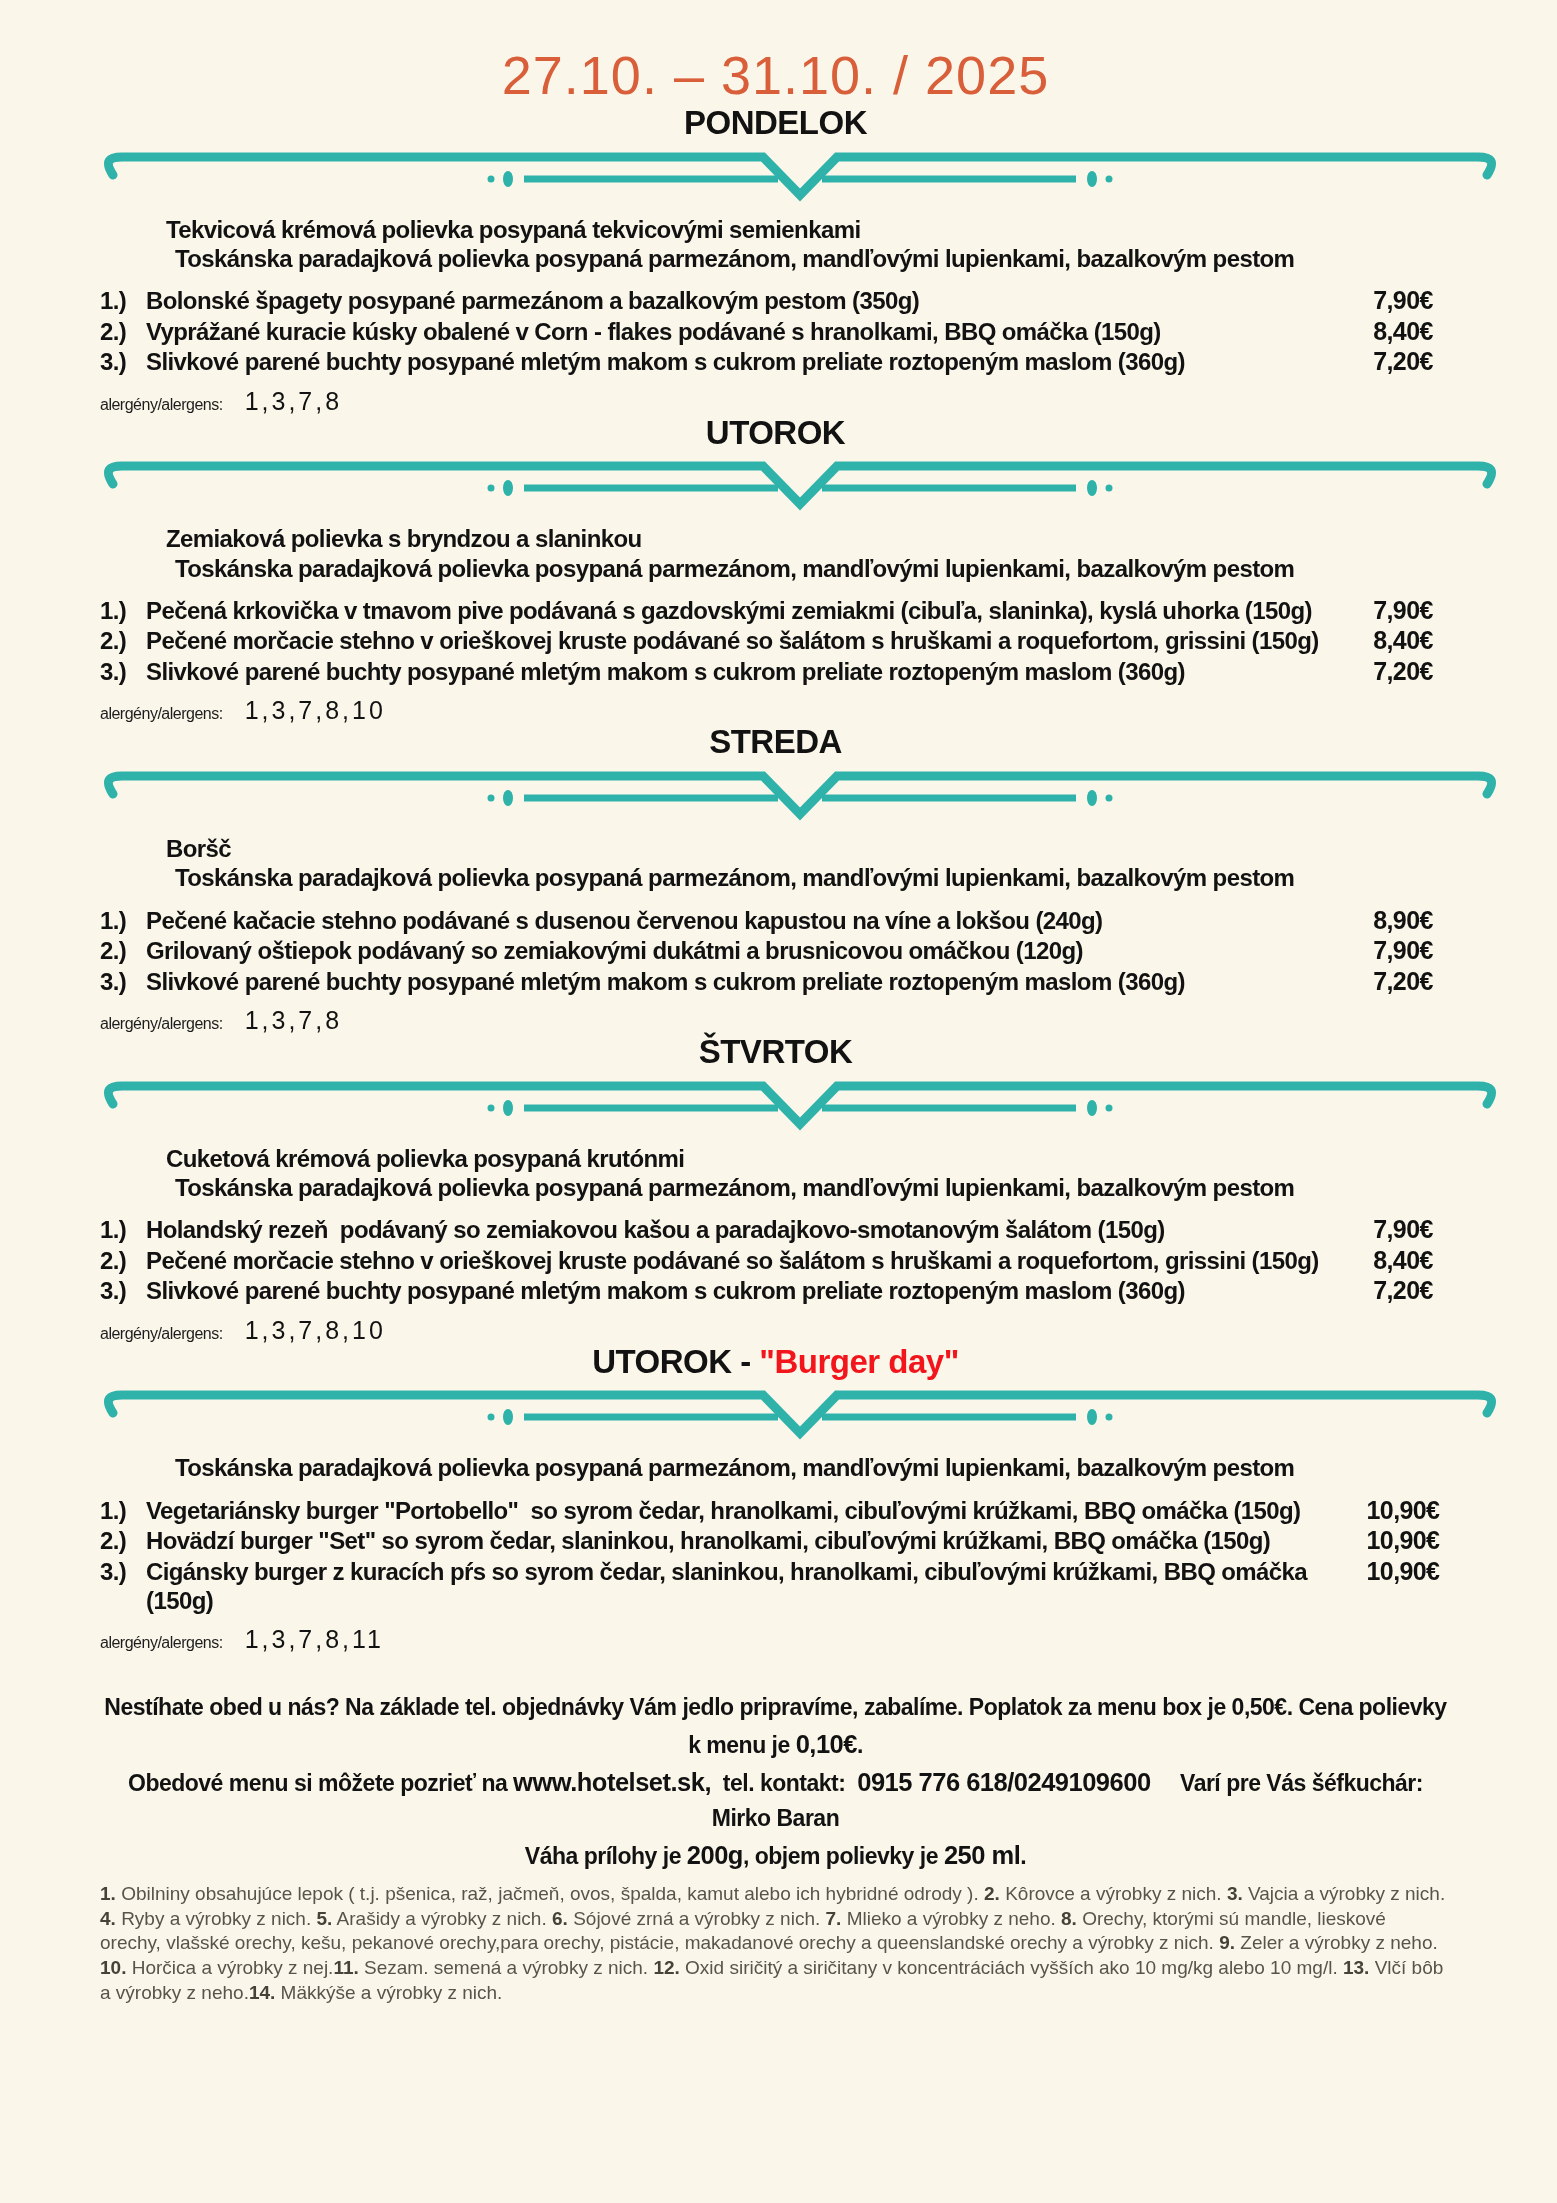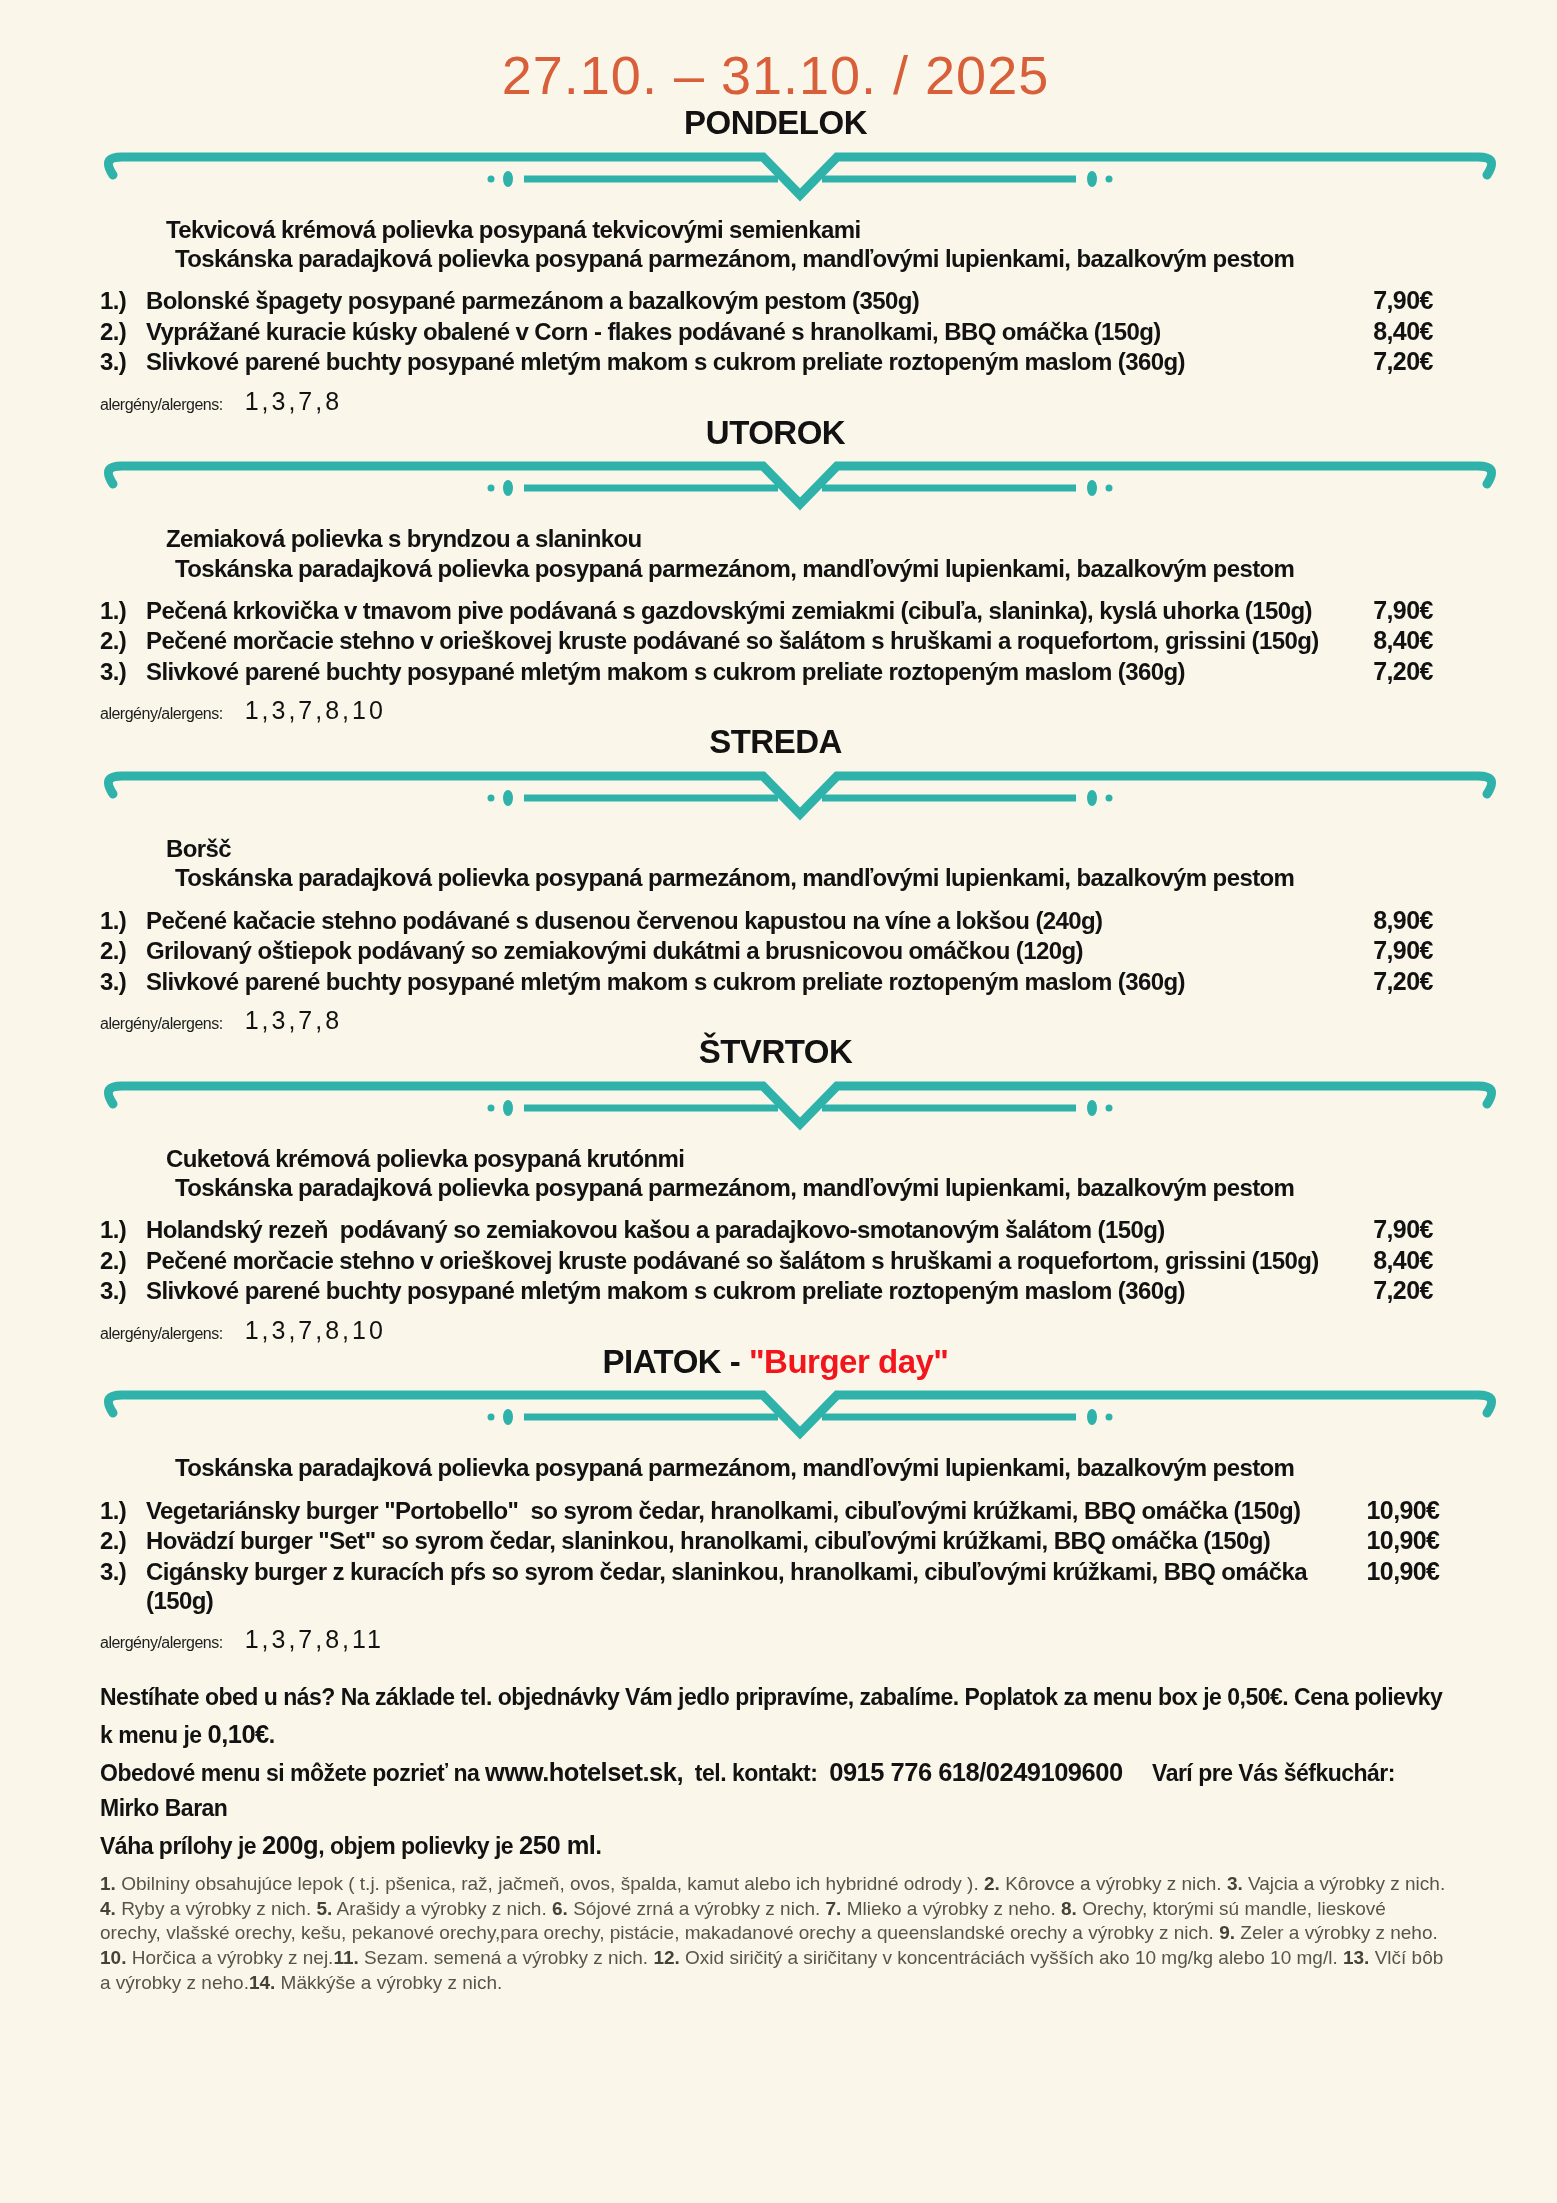--- a/index.html
+++ b/index.html
@@ -39,21 +39,21 @@
   }
   .item .num{flex:none;width:46px;}
   .item .text{flex:1;padding-right:10px;white-space:pre-wrap;}
   .item .price{flex:none;width:96px;text-align:center;font-size:25px;}
   .allergens{
     margin-top:10px;
     display:flex;align-items:baseline;gap:22px;
   }
   .allergens .label{font-size:16px;letter-spacing:-0.5px;color:#1d1d1d;}
   .allergens .nums{font-size:25px;letter-spacing:3px;}
-  .notice{margin-top:26px;}
+  .notice{margin-top:36px;text-align:center;}
   .notice-line{
     font-size:23px;font-weight:bold;letter-spacing:-0.5px;
     line-height:1.5;white-space:pre-wrap;
   }
   .notice-line .seg-b{font-size:25.5px;}
   .legend{
     margin-top:8px;
     font-size:19px;line-height:1.3;color:#57544c;letter-spacing:0;
   }
   .legend .seg-b{font-weight:bold;color:#454239;}
@@ -232,21 +232,21 @@
       </div>
     </div>
     <div class="allergens">
       <span class="label">alergény/alergens:</span>
       <span class="nums">1,3,7,8,10</span>
     </div>
   </div>
 
   <div class="day">
     <div class="day-title">
-      <span>PIATOK - </span><span class="highlight">"Burger day"</span>
+      <span>UTOROK - </span><span class="highlight">"Burger day"</span>
     </div>
     <svg class="divider" viewBox="0 0 1400 54">
       <g stroke="#2fb2aa" fill="none">
         <path d="M424 30 L678 30 M722 30 L976 30" stroke-width="7"></path>
         <path d="M13 26 C4 12 9 8 22 8 L663 8 L700 46 L737 8 L1378 8 C1391 8 1396 12 1387 26" stroke-width="9" stroke-linecap="round"></path>
       </g>
       <g fill="#2fb2aa">
         <ellipse cx="408" cy="30" rx="5" ry="8"></ellipse>
           <circle cx="391" cy="30" r="3.5"></circle>
         <ellipse cx="992" cy="30" rx="5" ry="8"></ellipse>

